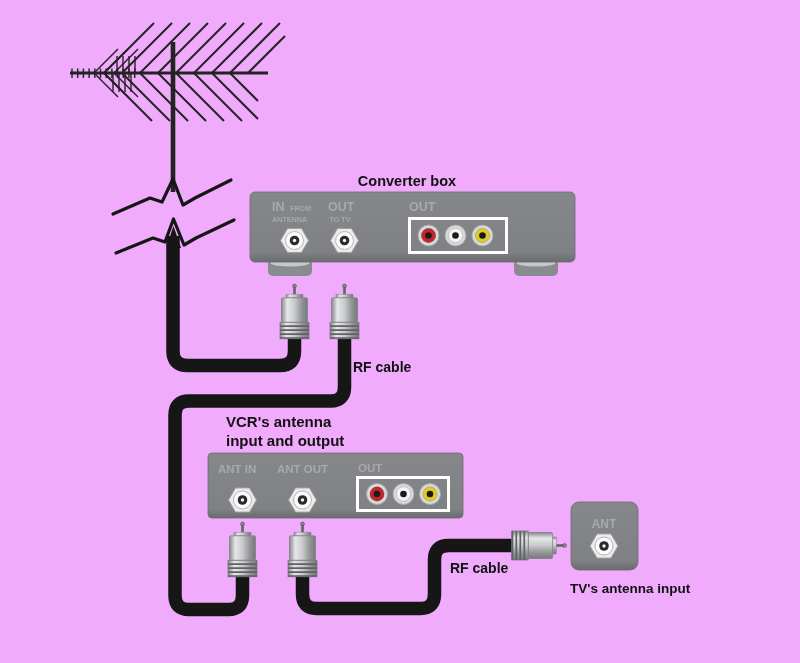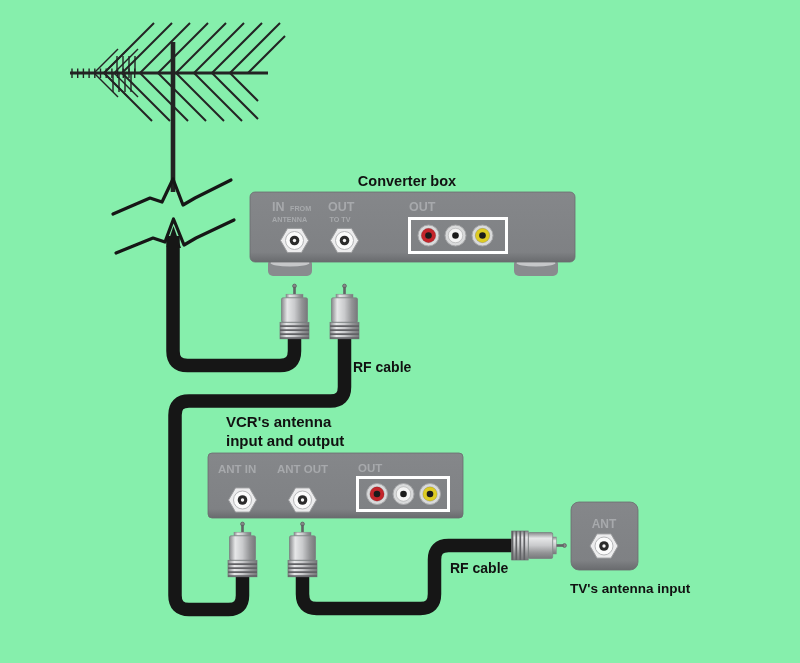--- a/index.html
+++ b/index.html
@@ -1,16 +1,16 @@
 <!DOCTYPE html>
 <html><head>
 <meta charset="utf-8">
 <style>
   html,body{margin:0;padding:0;background:#fff;}
-  #stage{position:relative;width:800px;height:663px;background:#86efac;overflow:hidden;}
+  #stage{position:relative;width:800px;height:663px;background:#f0abfc;overflow:hidden;}
   text{font-family:"Liberation Sans", sans-serif;}
 </style>
 </head>
 <body>
 
 <div id="stage">
 <svg width="800" height="663" viewBox="0 0 800 663" xmlns="http://www.w3.org/2000/svg" xmlns:xlink="http://www.w3.org/1999/xlink">
   <defs>
     <linearGradient id="metalV" x1="0" y1="0" x2="1" y2="0">
       <stop offset="0" stop-color="#87888b"></stop>

